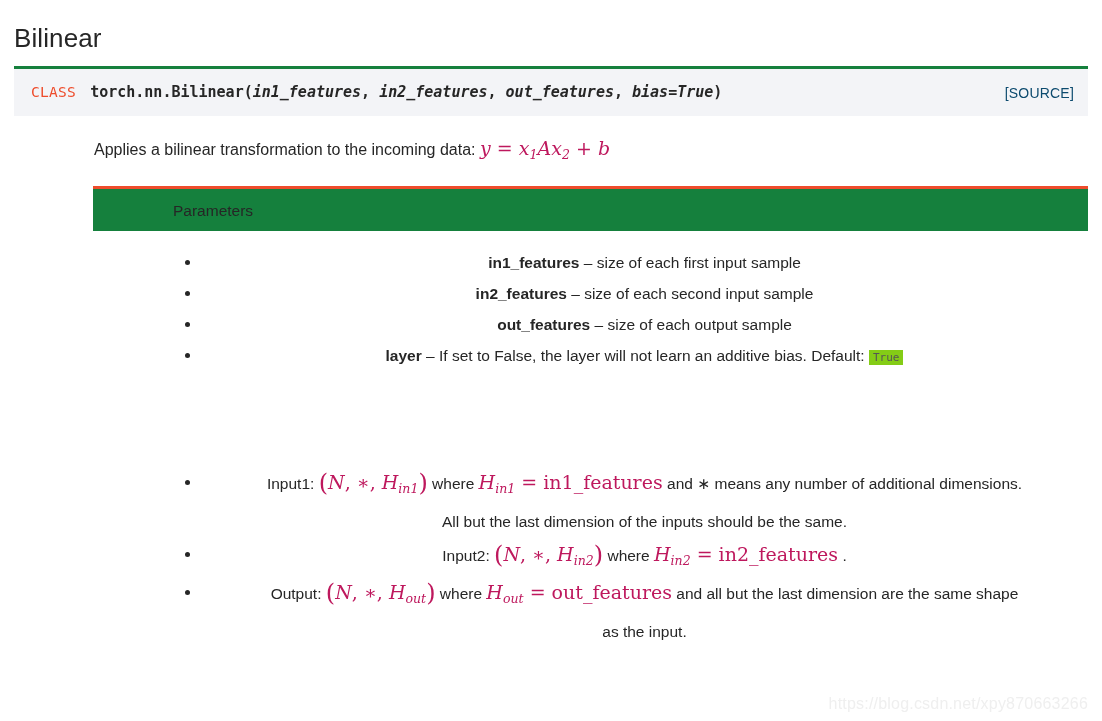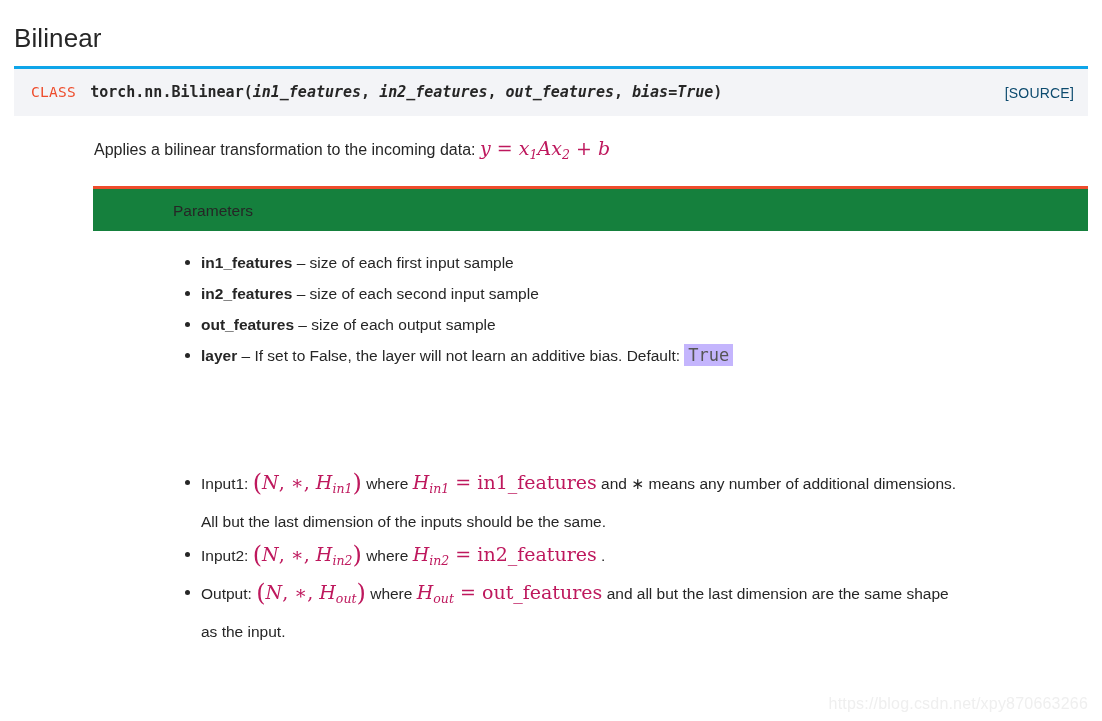--- a/index.html
+++ b/index.html
@@ -29,21 +29,21 @@
   }
 
   
   .sig-bar {
     position: absolute;
     left: 14px;
     top: 66px;
     width: 1074px;
     height: 50px;
     background: #f3f4f7;
-    border-top: 3px solid #0ea5e9;
+    border-top: 3px solid #15803d;
     box-sizing: border-box;
   }
   .sig-inner {
     position: absolute;
     left: 17px;
     top: 14px;
     right: 16px;
     white-space: nowrap;
   }
   .sig-class {
@@ -104,20 +104,21 @@
     border-top: 3px solid #ee4c2c;
     height: 45px;
     box-sizing: border-box;
     padding-left: 80px;
     padding-top: 13px;
     font-size: 15.5px;
     color: #262626;
   }
   .field-body {
     padding-top: 16px;
+    text-align: center;
   }
   ul.field-list {
     margin: 0;
     padding: 0 0 0 108px;
     list-style: none;
   }
   ul.field-list > li {
     position: relative;
     font-size: 15.5px;
     line-height: 31px;
@@ -142,22 +143,22 @@
     top: 14px;
   }
   .pname {
     font-weight: 700;
   }
   .dash {
     color: #262626;
   }
   code.inline-code {
     font-family: "DejaVu Sans Mono", monospace;
-    font-size: 17px;
-    background: #c4b5fd;
+    font-size: 11px;
+    background: #84cc16;
     color: #555555;
     padding: 1px 4px;
   }
 
   
   .math {
     font-family: "DejaVu Serif", "Liberation Serif", serif;
     font-style: italic;
     font-size: 19px;
     color: #be185d;

